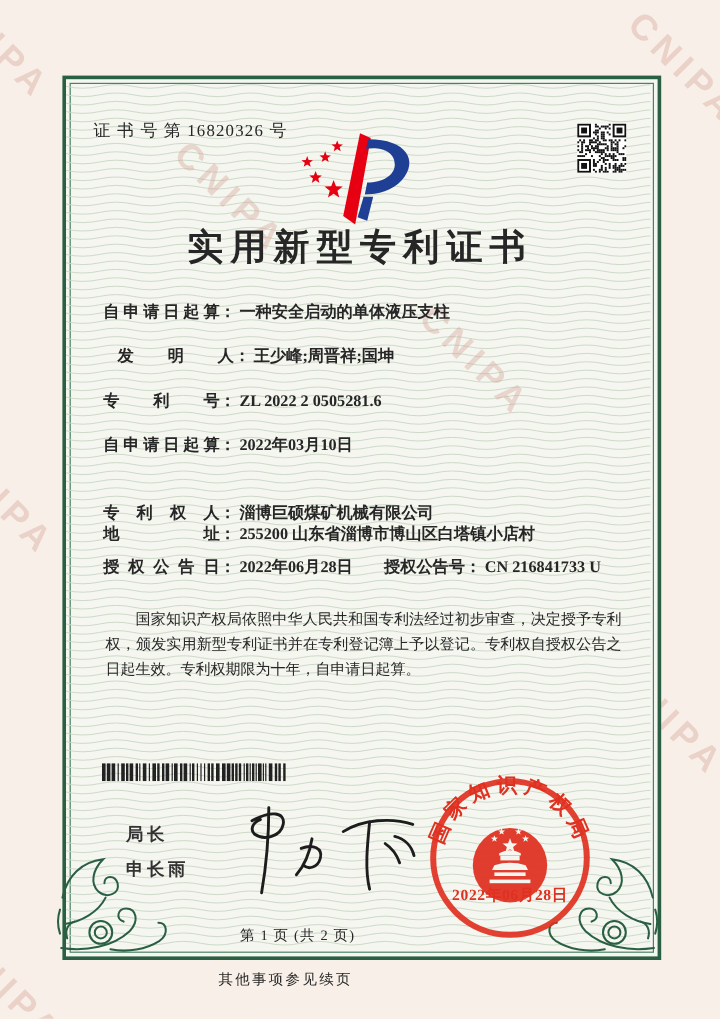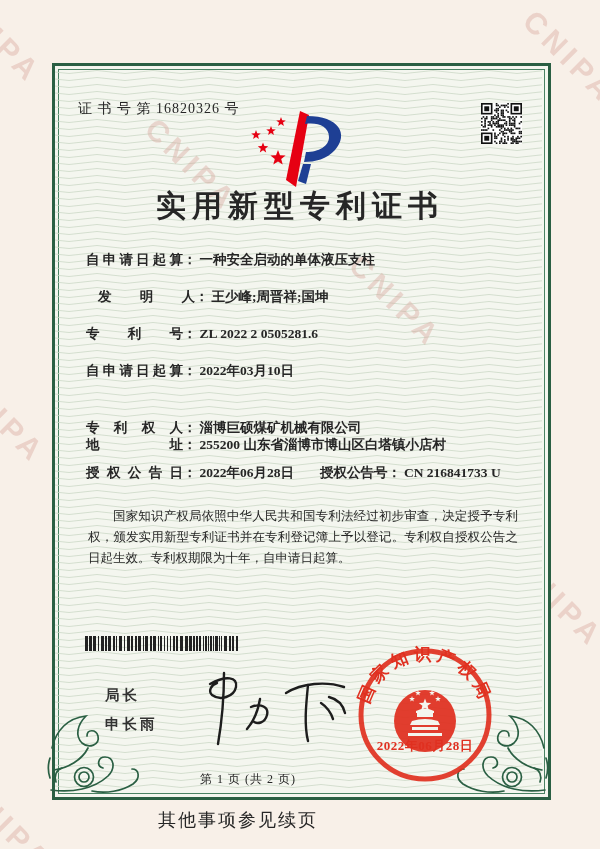--- a/index.html
+++ b/index.html
@@ -26,21 +26,21 @@
   .frow{left:86px;width:460px;font-size:13.5px;font-weight:600;white-space:nowrap;}
   .flabel{display:inline-block;width:97px;text-align:justify;text-align-last:justify;
       vertical-align:top;}
   .fval{margin-left:3px;}
   .grant2{position:absolute;left:234px;top:0;white-space:nowrap;}
   .bodytext{left:72px;top:490px;width:462px;font-size:12.5px;line-height:1.66;
       text-align:justify;}
   .bodytext p{margin:16px;text-indent:2em;font-weight:500;}
   .signer{left:88px;font-size:14.5px;font-weight:700;letter-spacing:3px;color:#333;margin-left:17px;}
   .pagenum{left:0;top:771px;width:496px;text-align:center;font-size:12px;letter-spacing:1px;}
-  .contnote{left:0;top:808px;width:476px;text-align:center;font-size:18px;letter-spacing:2px;}
+  .contnote{left:0;top:808px;width:476px;text-align:center;font-size:12px;letter-spacing:2px;}
   .sealbox{left:355px;top:645px;width:140px;height:140px;}
   .sealdate{position:absolute;left:4px;top:92px;width:132px;text-align:center;
       font-size:13px;font-weight:700;color:var(--seal-red);letter-spacing:0.5px;white-space:nowrap;}
   svg{display:block;}
 </style>
 </head>
 <body>
 
 <div class="page">
 

